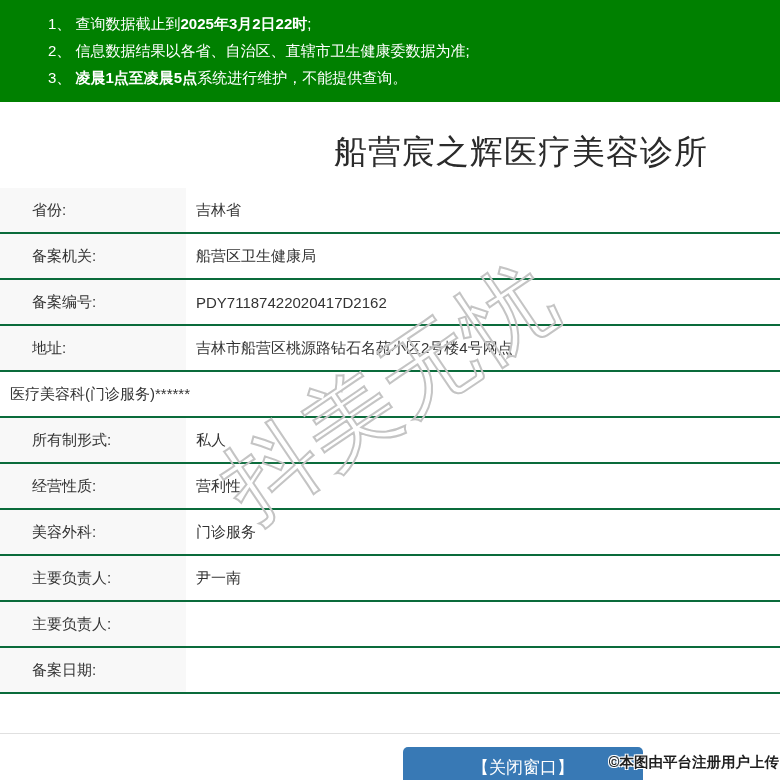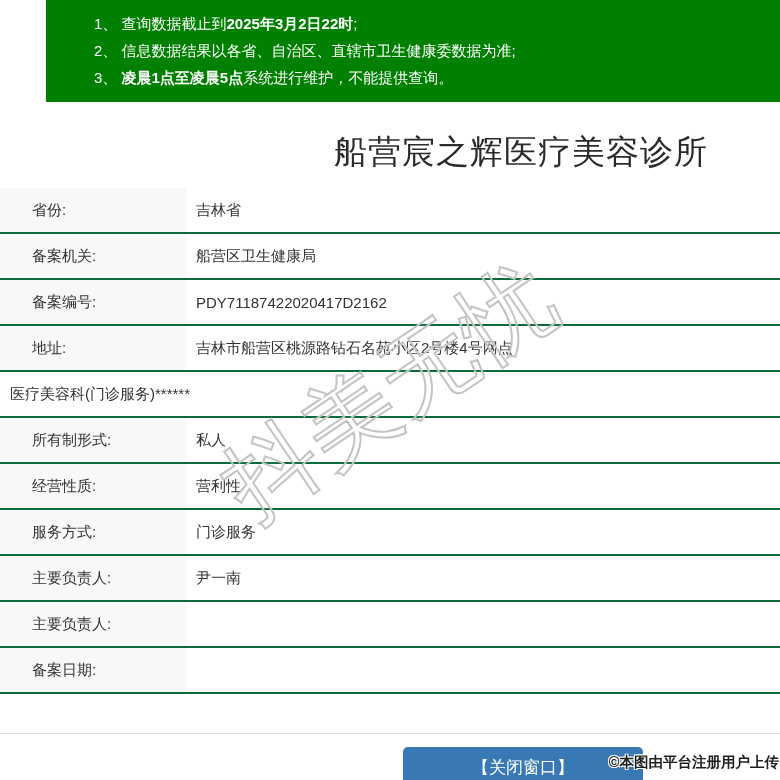--- a/index.html
+++ b/index.html
@@ -12,21 +12,20 @@
   }
   .page { position: relative; width: 780px; height: 780px; overflow: hidden; }
 
   
   .notice-bar {
     background: var(--header-bg, #008000);
     color: #ffffff;
     padding: 10px 10px 11px 48px;
     font-size: 15px;
     line-height: 27px;
-    margin-left: 46px;
   }
   .notice-line { white-space: nowrap; }
   .notice-line b { font-weight: bold; }
 
   
   .page-title {
     margin-top: 30px;
     margin-bottom: 16px;
     width: 780px;
     position: relative;
@@ -143,21 +142,21 @@
     </div>
     <div class="info-row">
       <div class="cell-label">所有制形式:</div>
       <div class="cell-value">私人</div>
     </div>
     <div class="info-row">
       <div class="cell-label">经营性质:</div>
       <div class="cell-value">营利性</div>
     </div>
     <div class="info-row">
-      <div class="cell-label">服务方式:</div>
+      <div class="cell-label">美容外科:</div>
       <div class="cell-value">门诊服务</div>
     </div>
     <div class="info-row">
       <div class="cell-label">主要负责人:</div>
       <div class="cell-value">尹一南</div>
     </div>
     <div class="info-row">
       <div class="cell-label">主要负责人:</div>
     </div>
     <div class="info-row">

